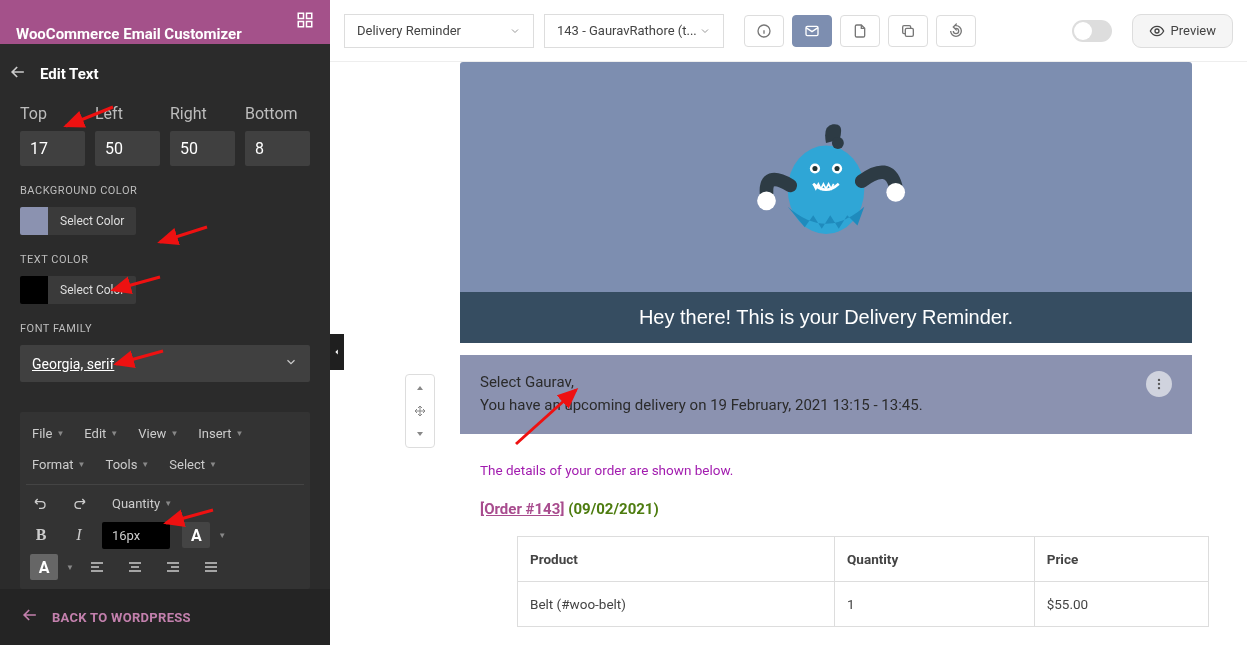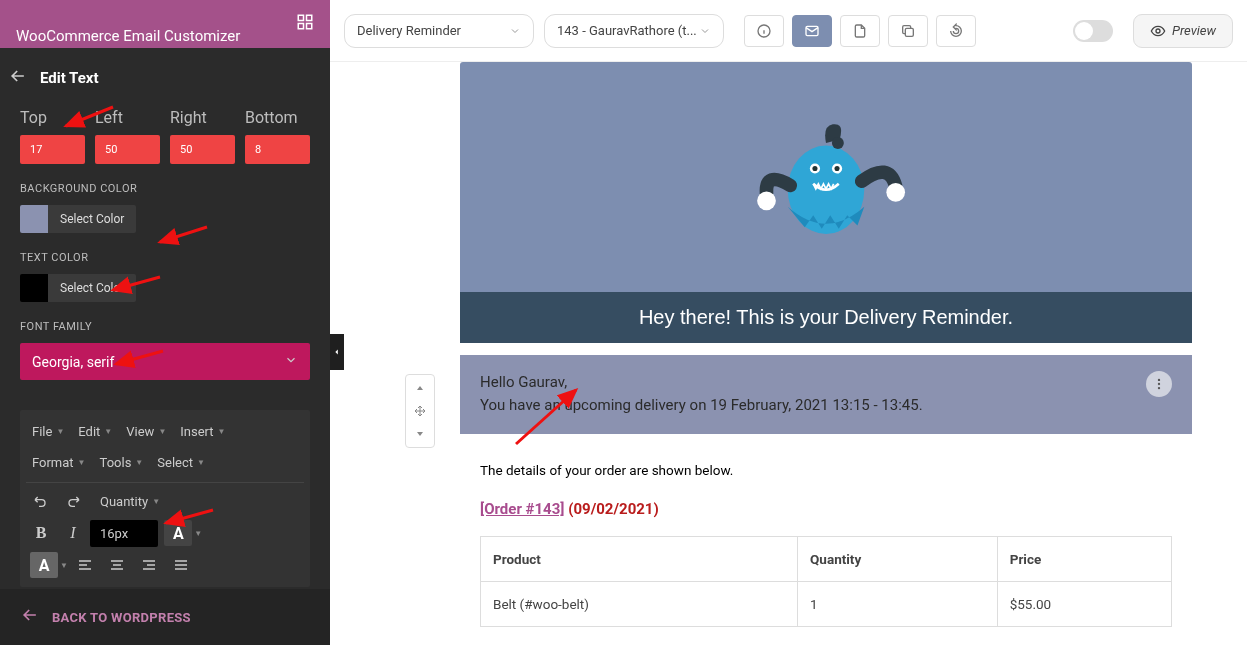--- a/index.html
+++ b/index.html
@@ -1,46 +1,46 @@
 <!DOCTYPE html>
 <html><head>
 <meta charset="utf-8">
 <style>
 * { margin: 0; padding: 0; box-sizing: border-box; font-family: -apple-system, BlinkMacSystemFont, "Segoe UI", Roboto, sans-serif; }
 body { width: 1247px; height: 645px; overflow: hidden; display: flex; background: #f0f0f0; }
 
 
 .sidebar { width: 330px; background: #2b2b2b; display: flex; flex-direction: column; height: 100%; }
 .sidebar-header { background: #a4518a; color: #fff; height: 48px; display: flex; align-items: center; justify-content: space-between; padding: 0 16px; }
-.app-title { font-weight: 400; font-size: 15px; color: #fff; margin-top: 24px; }
+.app-title { font-weight: 700; font-size: 15px; color: #fff; margin-top: 24px; }
 .dash-icon { display:inline-block; }
 .dash-icon svg { width:18px; height:18px; }
 
 .edit-bar { display: flex; align-items: center; gap: 12px; padding: 18px 8px; color: #fff; }
 .edit-bar .back-arrow svg { width:20px; height:20px; }
 .edit-title { font-weight: 700; font-size: 15px; }
 
 .section { padding: 0 20px 16px; }
 .spacing-row { display: flex; gap: 10px; }
 .spacing-col { flex: 1; display: flex; flex-direction: column; gap: 8px; }
 .spacing-label { font-size: 16px; color: #bdbdbd; }
-.spacing-input { background: #ef4444; border: none; color: #fff; font-size: 11px; padding: 8px 10px; border-radius: 2px; width: 100%; }
+.spacing-input { background: #404040; border: none; color: #fff; font-size: 16px; padding: 8px 10px; border-radius: 2px; width: 100%; }
 
 .section-title { color: #bdbdbd; font-size: 11px; letter-spacing: 0.5px; margin: 18px 0 10px; }
 .color-select { display: flex; align-items: flex-end; gap: 0; }
 .swatch { width: 28px; height: 28px; border: none; border-radius: 2px 0 0 2px; background: #8b92b0; cursor: pointer; }
 .swatch.black { background: #000; }
 .color-btn { background: #3a3a3a; color: #ddd; font-size: 12px; border: none; padding: 7px 12px; border-radius: 0 2px 2px 0; cursor: pointer; }
 
 .font-row { position: relative; }
-.font-select { width: 100%; background: #be185d; border: none; color: #fff; font-family: Georgia, serif; font-size: 14px; padding: 10px 12px; border-radius: 2px; display: flex; justify-content: space-between; align-items: center; cursor: pointer; }
+.font-select { width: 100%; background: #404040; border: none; color: #fff; font-family: Georgia, serif; font-size: 14px; padding: 10px 12px; border-radius: 2px; display: flex; justify-content: space-between; align-items: center; cursor: pointer; text-decoration: underline; }
 .chev-down svg { width: 14px; height: 14px; }
 
 .editor-toolbar { background: #333; margin: 14px 20px 0; padding: 6px; border-radius: 2px; }
-.tb-row { display: flex; gap: 2px; align-items: center; flex-wrap: wrap; padding: 2px 0; }
+.tb-row { display: flex; gap: 8px; align-items: center; flex-wrap: wrap; padding: 2px 0; }
 .tb-menu { color: #ccc; font-size: 13px; padding: 6px 6px; display: flex; align-items: center; gap: 2px; cursor: pointer; }
 .tb-menu .tri { font-size: 8px; color: #888; margin-left: 2px; }
 .tb-btn { color: #ccc; border: none; background: transparent; width: 30px; height: 28px; display: flex; align-items: center; justify-content: center; cursor: pointer; border-radius: 2px;}
 .tb-btn svg { width: 16px; height: 16px; }
 .formats-btn { color: #ccc; font-size: 13px; padding: 6px 10px; display: flex; align-items: center; gap: 4px; cursor: pointer; }
 .fontsize-sel { background: #000000; color: #ccc; font-size: 13px; padding: 6px 30px 6px 10px; display: flex; align-items: center; cursor: pointer; border-radius: 2px; }
 .a-color { width: 28px; height: 26px; background: #444; color: #fff; font-weight: 700; display: flex; align-items: center; justify-content: center; cursor: pointer; border-radius: 2px; margin-left: 4px; }
 .a-color.bg { background: #666; }
 .bold-btn { font-weight: 700; font-family: Georgia, serif; font-size: 16px; }
 .italic-btn { font-style: italic; font-family: Georgia, serif; font-size: 16px; }
@@ -49,51 +49,51 @@
 .sidebar-footer .back-arrow svg { width:20px; height:20px; stroke:#c380ad; }
 .back-wp { color: #c380ad; font-weight: 700; font-size: 13px; letter-spacing: 0.3px; }
 
 .sidebar-tab { position: absolute; left: 330px; top: 334px; width: 14px; height: 36px; background: #1f1f1f; display: flex; align-items: center; justify-content: center; cursor: pointer; }
 .sidebar-tab svg { width: 10px; height: 10px; }
 
 
 .canvas-area { flex: 1; background: #fff; display: flex; flex-direction: column; }
 
 .topbar { height: 62px; border-bottom: 1px solid #eee; display: flex; align-items: center; padding: 0 14px; gap: 10px; }
-.select-box { height: 34px; border: 1px solid #ddd; border-radius: 11px; display: flex; align-items: center; padding: 0 12px; font-size: 13px; color: #444; cursor: pointer; min-width: 190px; justify-content: space-between; }
+.select-box { height: 34px; border: 1px solid #ddd; border-radius: 0; display: flex; align-items: center; padding: 0 12px; font-size: 13px; color: #444; cursor: pointer; min-width: 190px; justify-content: space-between; }
 .select-box svg { width: 12px; height: 12px; color: #999; }
 .icon-btn-group { display: flex; gap: 8px; margin-left: 10px; }
 .icon-btn { width: 40px; height: 32px; border: 1px solid #ddd; border-radius: 4px; display: flex; align-items: center; justify-content: center; cursor: pointer; color: #777; background: #fff; }
 .icon-btn svg { width: 16px; height: 16px; }
 .icon-btn.active { background: #7d8eb0; color: #fff; border-color: #7d8eb0; }
 .toggle { width: 40px; height: 22px; background: #ddd; border-radius: 11px; position: relative; cursor: pointer; margin-left: auto; }
 .toggle-knob { width: 18px; height: 18px; background: #fff; border-radius: 50%; position: absolute; top: 2px; left: 2px; }
-.preview-btn { height: 34px; border: 1px solid #ddd; border-radius: 9px; background: #f5f5f5; display: flex; align-items: center; gap: 6px; padding: 0 16px; font-size: 13px; color: #444; cursor: pointer; margin-left: 10px; font-style: italic; }
+.preview-btn { height: 34px; border: 1px solid #ddd; border-radius: 9px; background: #f5f5f5; display: flex; align-items: center; gap: 6px; padding: 0 16px; font-size: 13px; color: #444; cursor: pointer; margin-left: 10px; }
 .preview-btn svg { width: 16px; height: 16px; }
 
 .preview-scroll { flex:1; overflow-y:auto; padding: 0 55px 20px 75px; position: relative; }
 .block-controls { position: absolute; left: 75px; top: 312px; background: #fff; border: 1px solid #ddd; border-radius: 4px; width: 30px; display: flex; flex-direction: column; align-items: center; padding: 4px 0; gap: 2px; }
 .block-controls .bc-btn { width: 22px; height: 20px; display: flex; align-items: center; justify-content: center; cursor: pointer; color: #888; }
 .block-controls svg { width: 12px; height: 12px; }
 
 .email-hero { background: #7d8eb0; border-radius: 3px 3px 0 0; overflow: hidden; margin-left: 55px;}
 .hero-img { height: 230px; display: flex; align-items: center; justify-content: center; }
 .hero-title-bar { background: #364d61; color: #fff; text-align: center; padding: 14px; font-size: 20px; font-family: "Segoe UI", sans-serif; }
 
 .text-block { background: #8b92b0; margin-left: 55px; margin-top: 12px; padding: 16px 20px; display: flex; align-items: flex-start; justify-content: space-between; font-family: Georgia, serif; }
 .text-block-content { color: #2b2b2b; font-size: 15px; line-height: 1.55; }
 .text-block-menu { width: 26px; height: 26px; background: #d0d3de; border-radius: 50%; display: flex; align-items: center; justify-content: center; cursor: pointer; }
 .text-block-menu svg { width: 14px; height: 14px; color: #555; }
 
 .order-details { margin-left: 55px; background: #fff; padding: 28px 20px; }
-.details-intro { font-size: 13.5px; color: #000000; margin-bottom: 22px; }
+.details-intro { font-size: 13.5px; color: #a21caf; margin-bottom: 22px; }
 .order-num { font-size: 15px; margin-bottom: 18px; }
 .order-link { color: #a84c8e; text-decoration: underline; font-weight: 700; }
-.order-date { color: #b91c1c; font-weight: 700; }
-.order-table { width: 100%; border-collapse: collapse; }
+.order-date { color: #4d7c0f; font-weight: 700; }
+.order-table { width: 100%; border-collapse: collapse; margin-left: 37px; }
 .order-table th, .order-table td { border: 1px solid #ddd; padding: 14px 12px; font-size: 13.5px; text-align: left; color: #444;}
 .order-table th { font-weight: 700; }
 
 
 .red-arrow { position: absolute; pointer-events: none; }
 .red-arrow svg { display: block; }
 </style>
 </head>
 <body>
 
@@ -348,21 +348,21 @@
           <circle cx="30" cy="128" r="11" fill="#fff"></circle>
           <path d="M142 105 q32 -24 40 6" stroke="#2d3b44" stroke-width="16" fill="none" stroke-linecap="round"></path>
           <circle cx="182" cy="118" r="11" fill="#fff"></circle>
         </svg>
       </div>
       <div class="hero-title-bar">Hey there! This is your Delivery Reminder.</div>
     </div>
 
     <div class="text-block">
       <div class="text-block-content">
-        <div>Hello Gaurav,</div>
+        <div>Select Gaurav,</div>
         <div>You have an upcoming delivery on 19 February, 2021 13:15 - 13:45.</div>
       </div>
       <div class="text-block-menu">
         <svg viewBox="0 0 24 24" fill="currentColor">
             <circle cx="12" cy="5" r="2"></circle>
             <circle cx="12" cy="12" r="2"></circle>
             <circle cx="12" cy="19" r="2"></circle>
           </svg>
       </div>
     </div>

